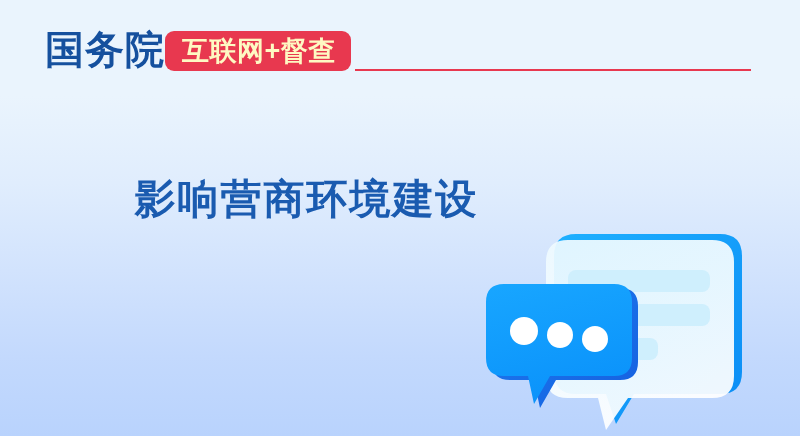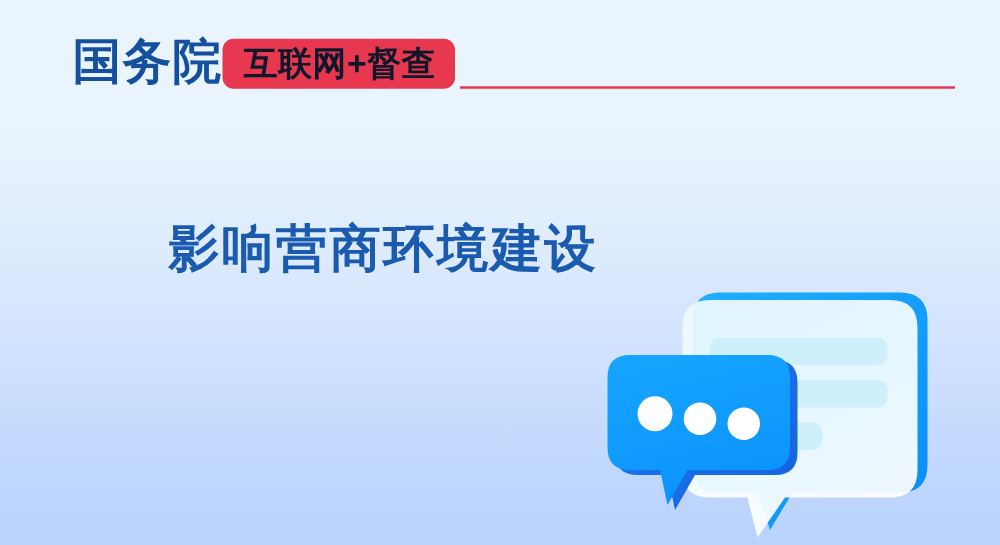--- a/index.html
+++ b/index.html
@@ -23,21 +23,21 @@
                 #e0edfd 42%,
                 #d2e3fd 62%,
                 #c3d9fd 82%,
                 #b9d3fd 100%);
     overflow: hidden;
   }
 
   
   #header {
     position: absolute;
-    left: 16px;
+    left: 3px;
     top: 0;
     width: 737px;
     height: 96px;
   }
 
   #gov-logo {
     position: absolute;
     left: 42px;
     top: 27px;
     font-size: 39px;
@@ -58,21 +58,21 @@
     border-radius: 9px;
     background: #e8384f;
     display: flex;
     align-items: center;
     box-sizing: border-box;
   }
 
   #badge-label {
     font-size: 27px;
     font-weight: bold;
-    color: #0f172a;
+    color: #fef9c3;
     letter-spacing: 0.5px;
     line-height: 30px;
     white-space: nowrap;
   }
 
   #header-rule {
     position: absolute;
     left: 352px;
     top: 69px;
     width: 396px;

